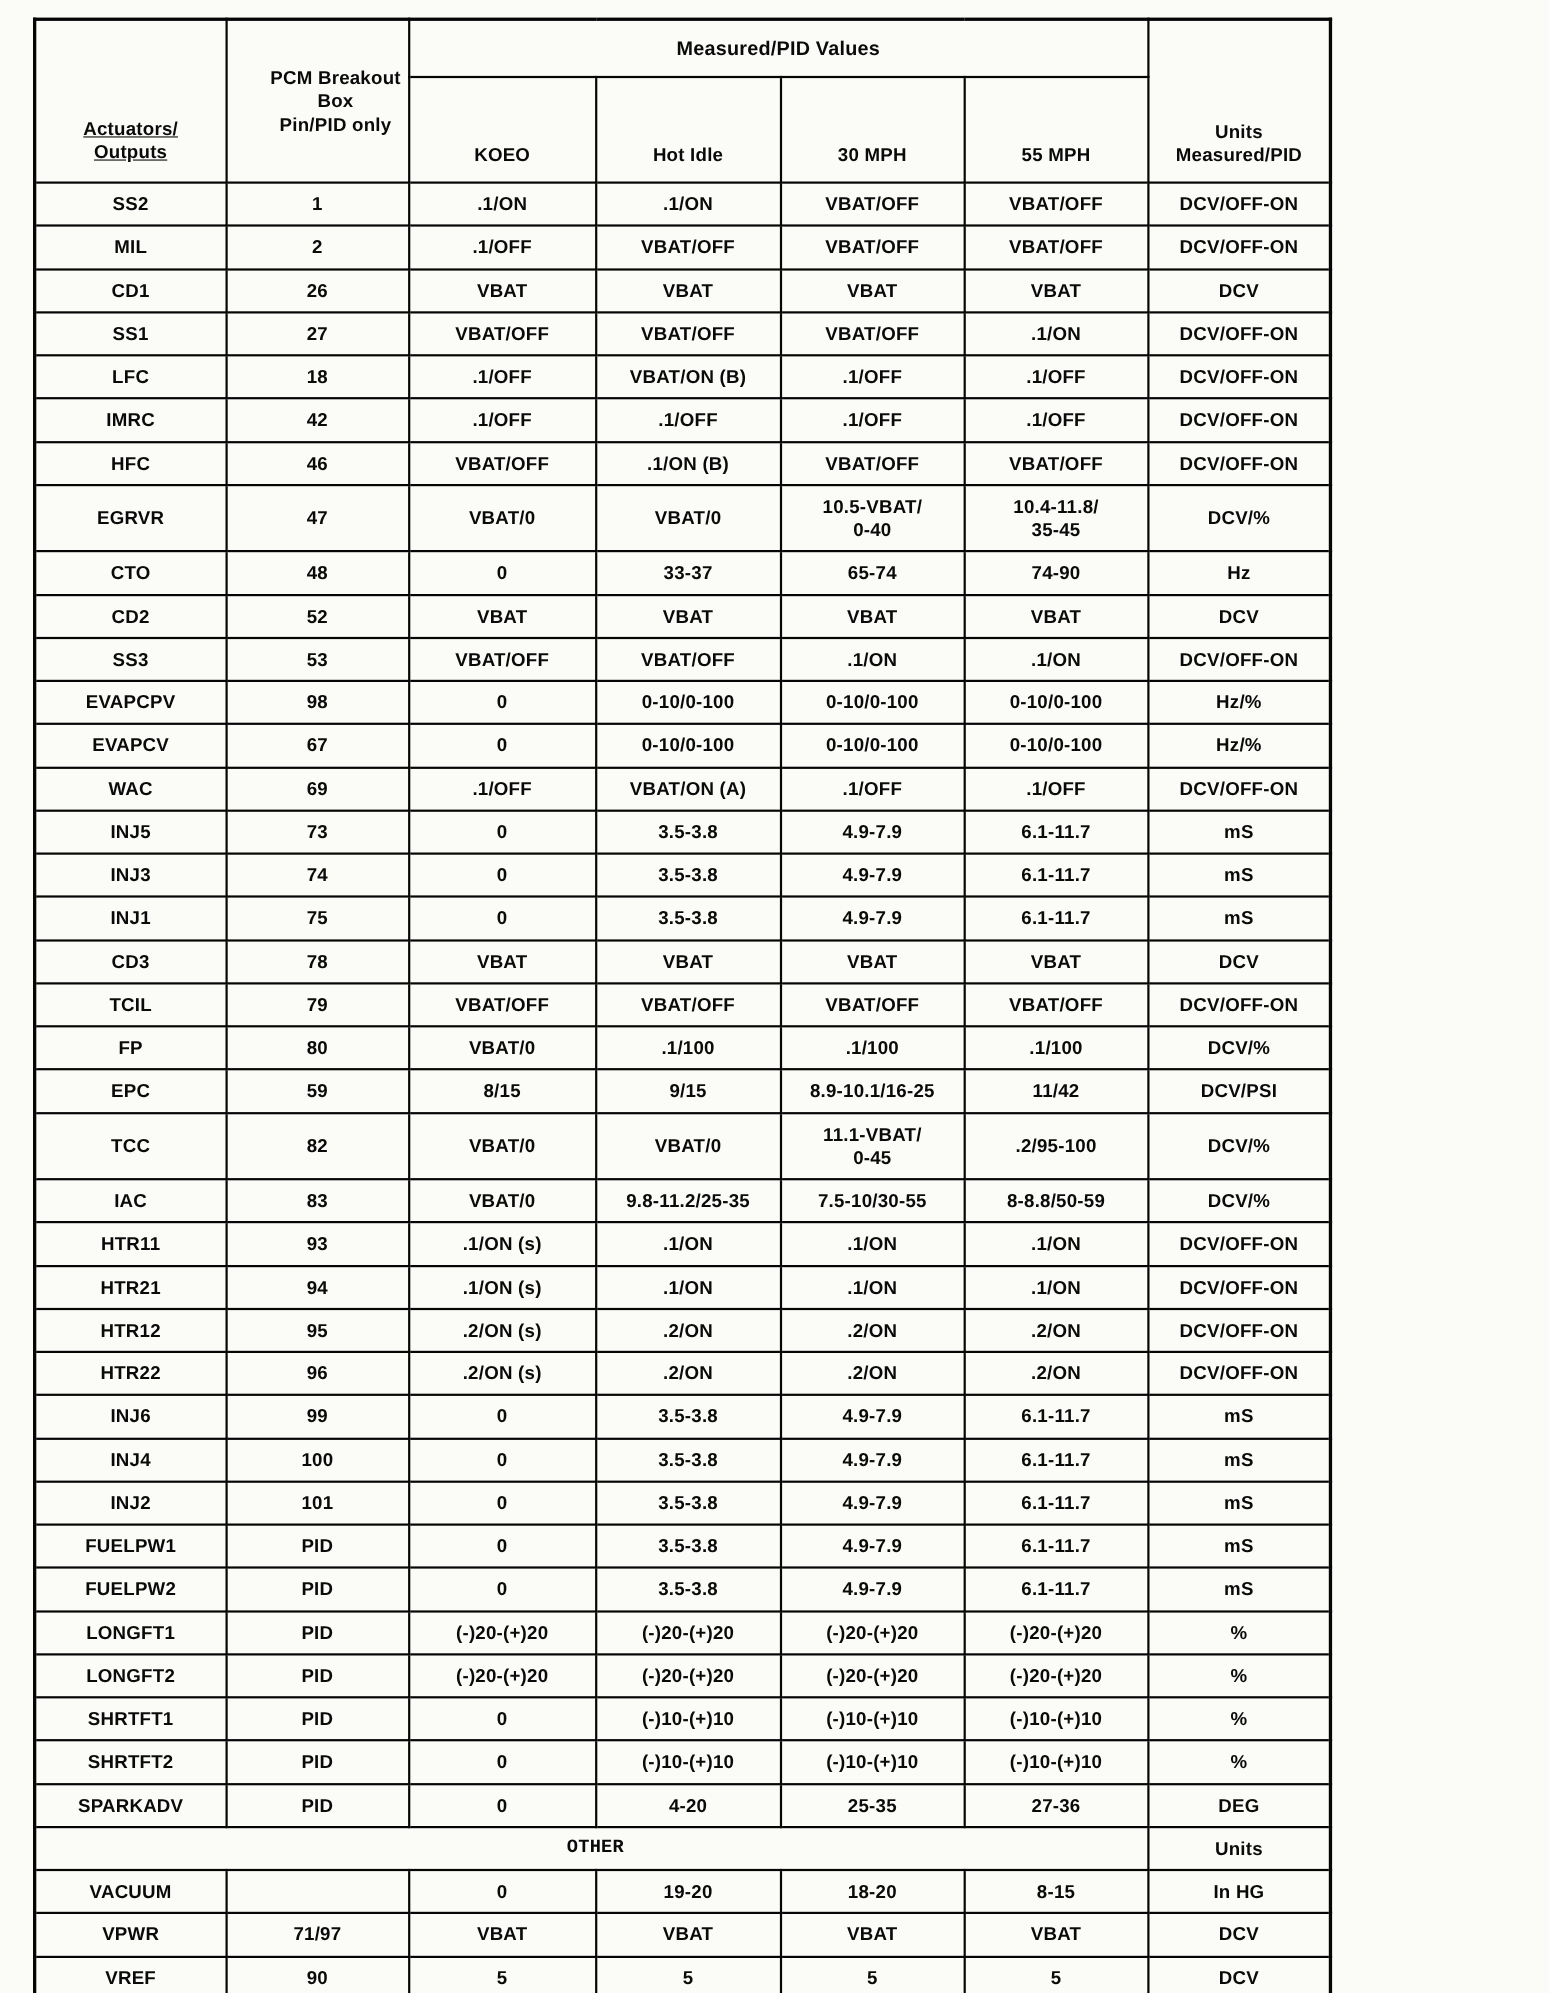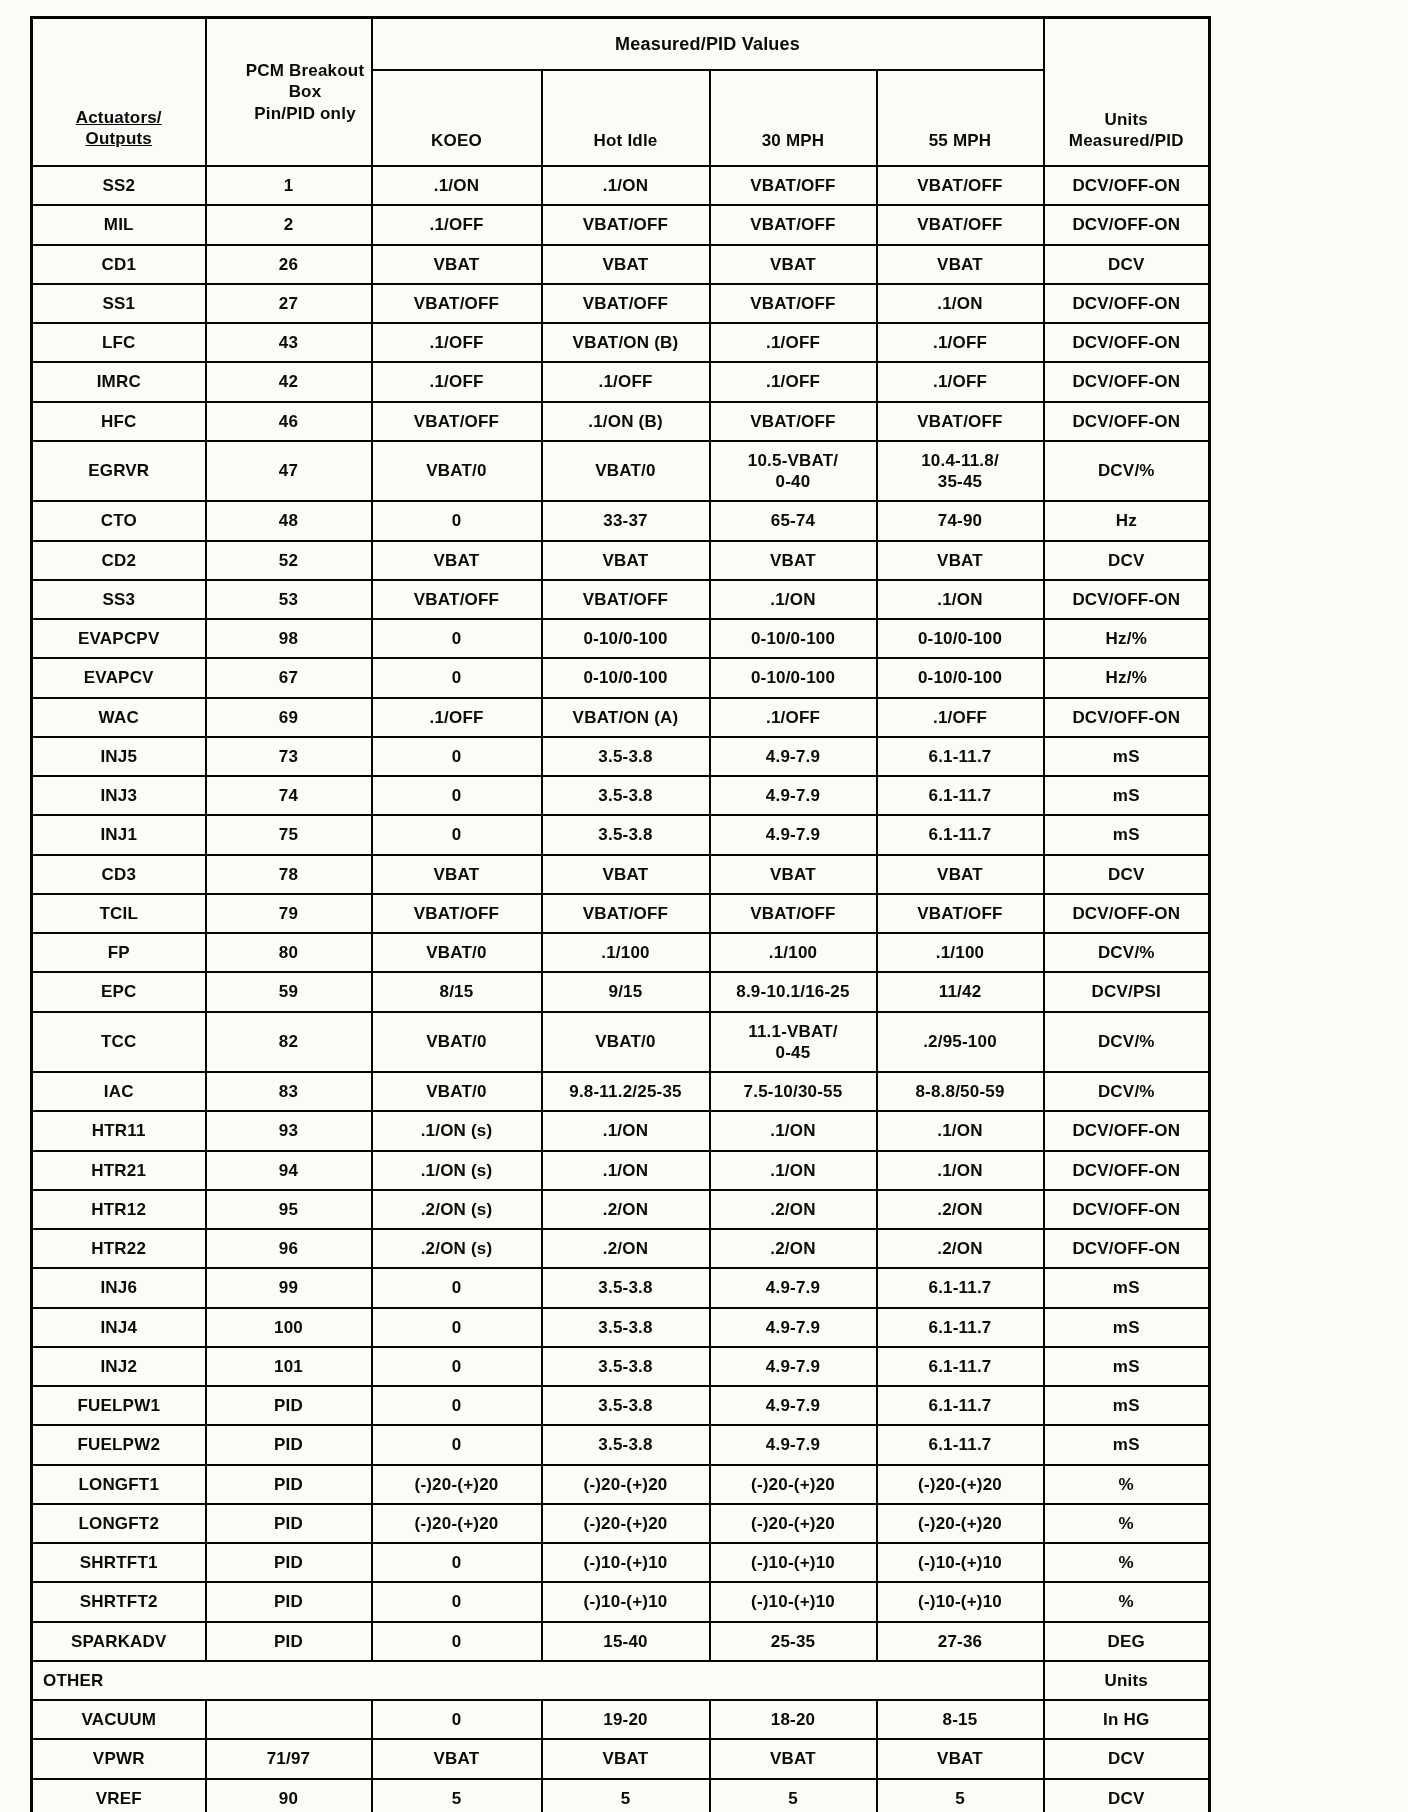--- a/index.html
+++ b/index.html
@@ -52,22 +52,23 @@
   }
   thead th.c1 {
     vertical-align: middle;
     padding-left: 36px;
   }
   thead th.c6 {
     vertical-align: bottom;
     padding-bottom: 14px;
   }
   td.section-cell {
-    text-align: left;
+    text-align: center;
     padding-left: 10px;
+    font-family: Liberation Mono, monospace;
   }
 </style>
 </head>
 <body>
 
 <div class="page">
   <table class="pcm-table">
     <colgroup>
       <col style="width:174px">
       <col style="width:166px">
@@ -127,21 +128,21 @@
           <td>SS1</td>
           <td>27</td>
           <td>VBAT/OFF</td>
           <td>VBAT/OFF</td>
           <td>VBAT/OFF</td>
           <td>.1/ON</td>
           <td>DCV/OFF-ON</td>
         </tr>
         <tr>
           <td>LFC</td>
-          <td>43</td>
+          <td>18</td>
           <td>.1/OFF</td>
           <td>VBAT/ON (B)</td>
           <td>.1/OFF</td>
           <td>.1/OFF</td>
           <td>DCV/OFF-ON</td>
         </tr>
         <tr>
           <td>IMRC</td>
           <td>42</td>
           <td>.1/OFF</td>
@@ -420,21 +421,21 @@
           <td>0</td>
           <td>(-)10-(+)10</td>
           <td>(-)10-(+)10</td>
           <td>(-)10-(+)10</td>
           <td>%</td>
         </tr>
         <tr>
           <td>SPARKADV</td>
           <td>PID</td>
           <td>0</td>
-          <td>15-40</td>
+          <td>4-20</td>
           <td>25-35</td>
           <td>27-36</td>
           <td>DEG</td>
         </tr>
         <tr>
           <td colspan="6" class="section-cell">OTHER</td>
           <td>Units</td>
         </tr>
         <tr>
           <td>VACUUM</td>

